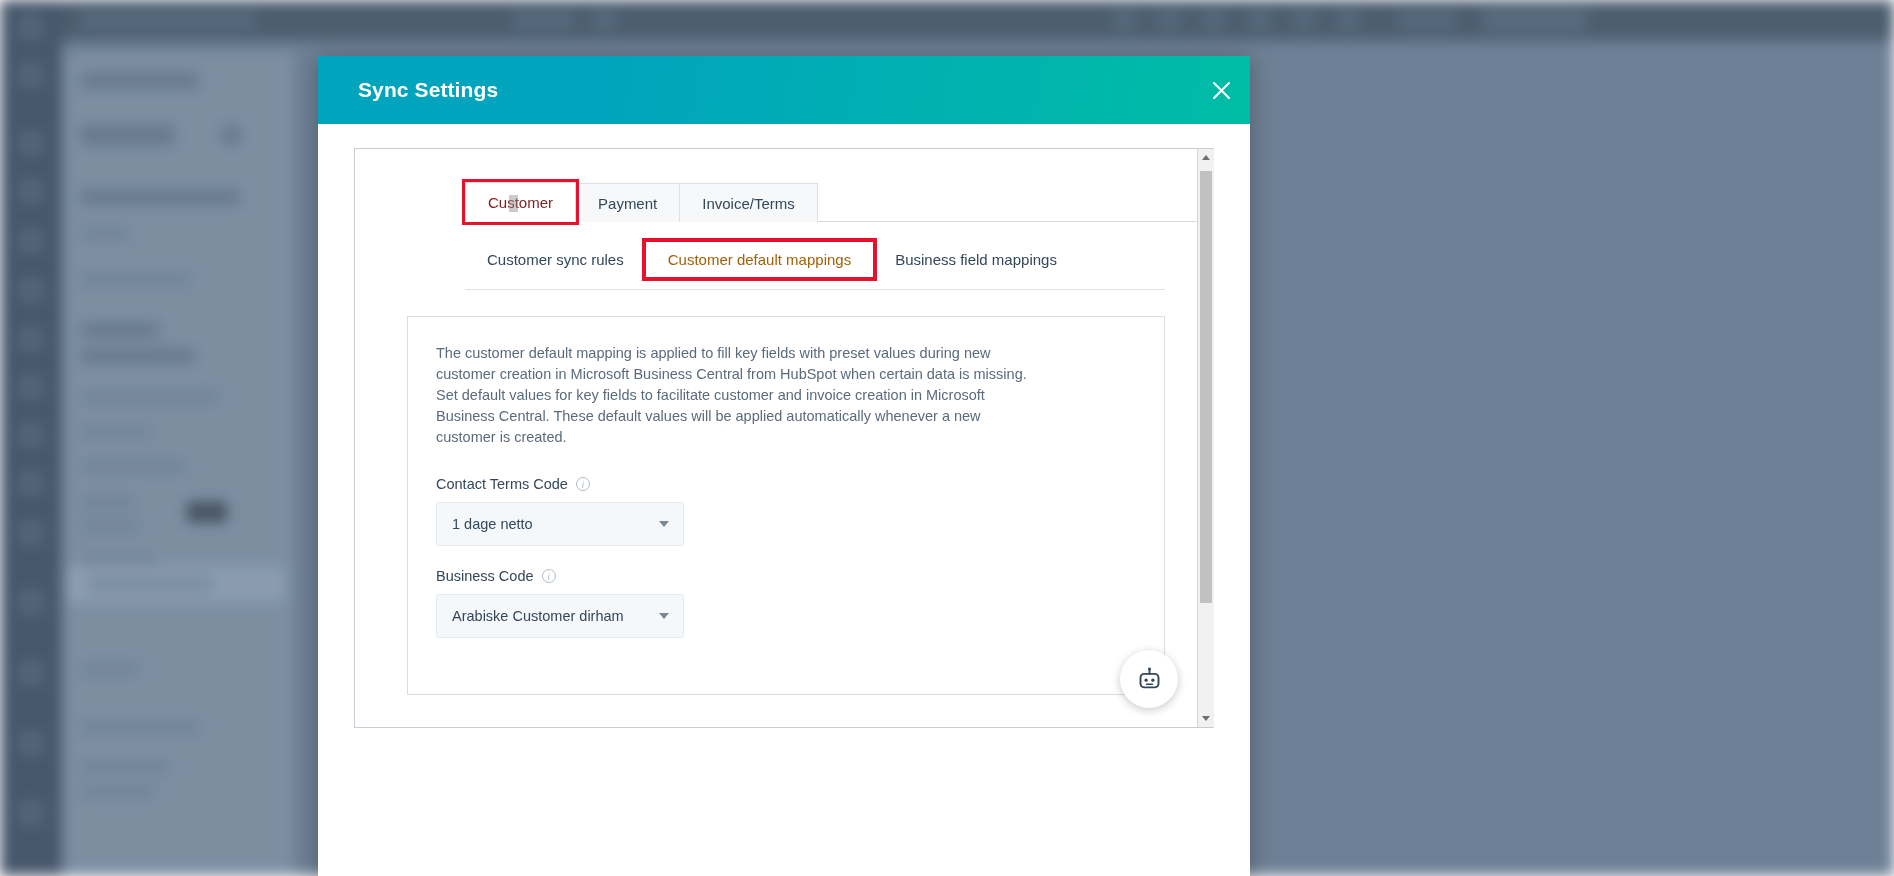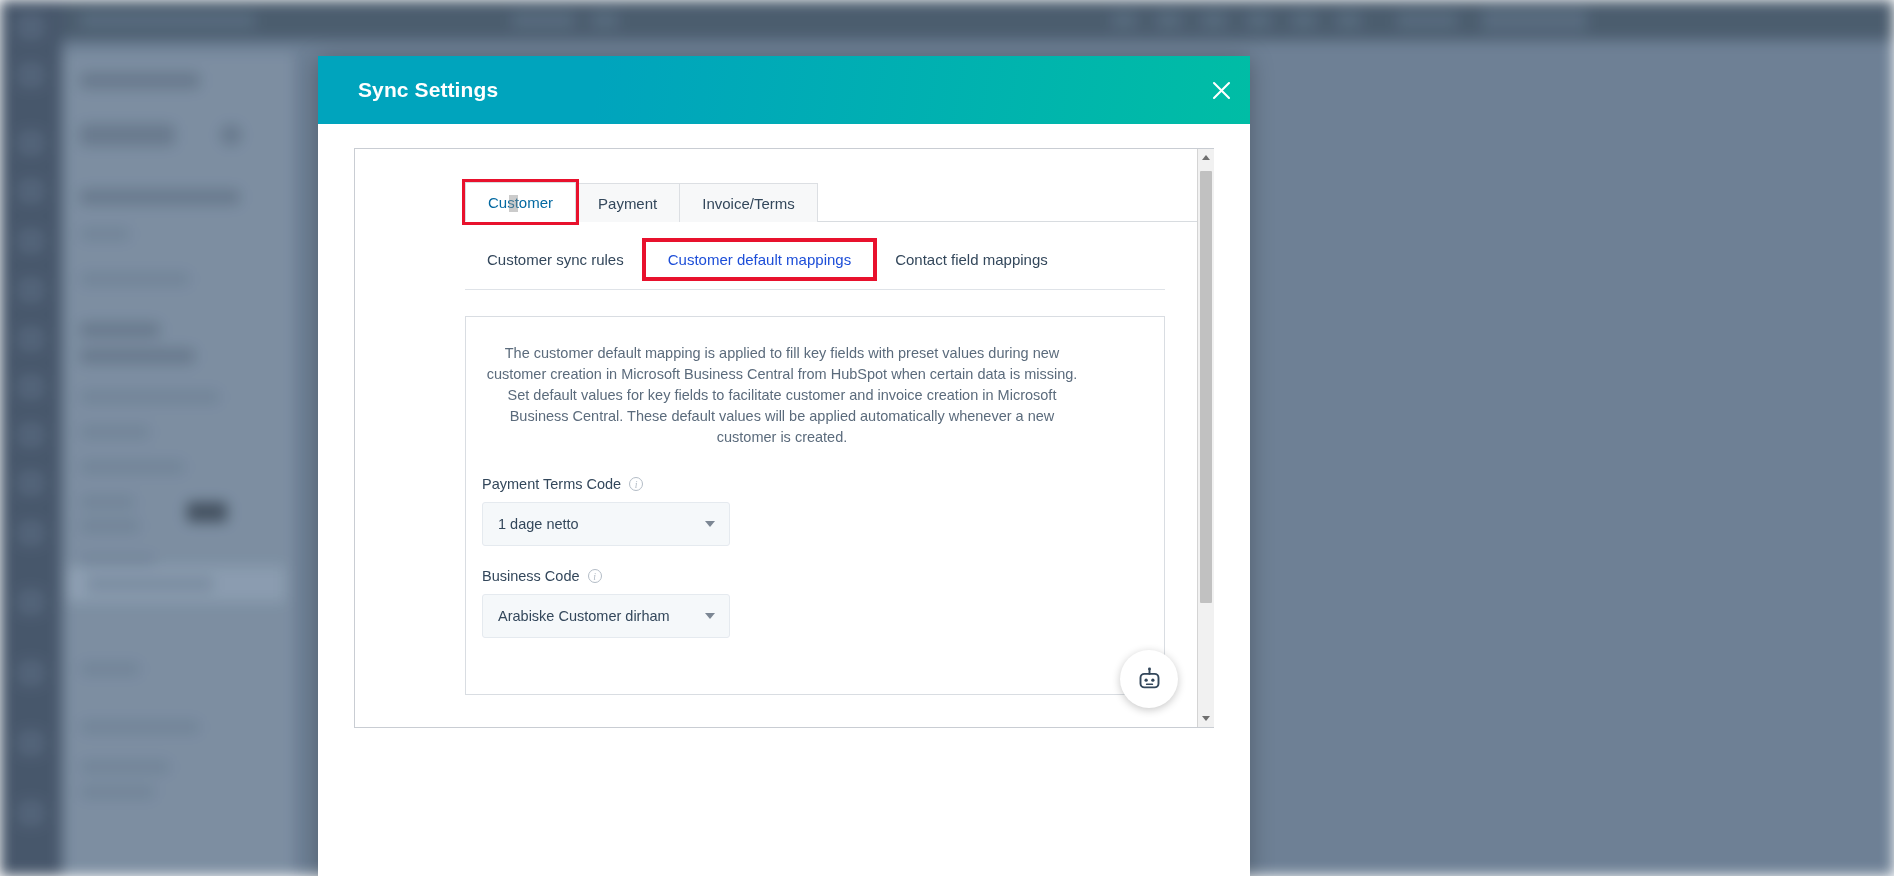--- a/index.html
+++ b/index.html
@@ -151,21 +151,21 @@
     border-bottom: none;
     background: #f7f8f9;
     margin-right: -1px;
     cursor: pointer;
     position: relative; top: 1px;
   }
   .mtab.active {
     background: #ffffff;
     border-color: #d8dce0;
     border-bottom: 1px solid #ffffff;
-    color: #0369a1;
+    color: #7f1d1d;
   }
   .mtab.hl {
     outline: 3px solid #e8112d;
     outline-offset: 0px;
     z-index: 4;
   }
   #cursor-caret {
     position: absolute;
     width: 9px; height: 17px;
     background: rgba(140,140,140,0.45);
@@ -181,35 +181,34 @@
     display: flex; flex-wrap: wrap;
     column-gap: 0px; row-gap: 8px;
   }
   .subtab {
     font-size: 15px; color: #33475b;
     padding: 9px 22px;
     cursor: pointer;
     white-space: nowrap;
     background: transparent;
   }
-  .subtab.active { color: #1d4ed8; }
+  .subtab.active { color: #a16207; }
   .subtab.hl {
     outline: 4px solid #e8112d;
     background: #ffffff;
     z-index: 3;
   }
   .subtab.break { flex-basis: 100%; }
 
   
   #info-card {
-    margin: 26px 32px 0 110px;
+    margin: 26px 32px 0 52px;
     border: 1px solid #d9dde2;
     background: #ffffff;
-    padding: 26px 28px 34px 16px;
-    text-align: center;
+    padding: 26px 28px 34px 28px;
   }
   #info-paragraph {
     font-size: 14.5px;
     line-height: 21px;
     color: #5b6b7c;
     max-width: 600px;
     margin: 0 0 28px 0;
     white-space: pre-wrap;
   }
   .field-block { margin-bottom: 22px; }
@@ -360,30 +359,30 @@
         </div>
 
         <div id="subtabs">
           <div class="subtab">
             <span>Customer sync rules</span>
           </div>
           <div class="subtab active hl">
             <span>Customer default mappings</span>
           </div>
           <div class="subtab">
-            <span>Contact field mappings</span>
+            <span>Business field mappings</span>
           </div>
         </div>
 
         <div id="info-card">
           <p id="info-paragraph">The customer default mapping is applied to fill key fields with preset values during new customer creation in Microsoft Business Central from HubSpot when certain data is missing. Set default values for key fields to facilitate customer and invoice creation in Microsoft Business Central. These default values will be applied automatically whenever a new customer is created.</p>
 
           <div class="field-block">
             <div class="field-label-row">
-              <span class="field-label">Payment Terms Code</span>
+              <span class="field-label">Contact Terms Code</span>
               <span class="info-icon">i</span>
             </div>
             <div class="select-box">
               <span class="select-value">1 dage netto</span>
               <span class="caret"></span>
             </div>
           </div>
 
           <div class="field-block">
             <div class="field-label-row">

